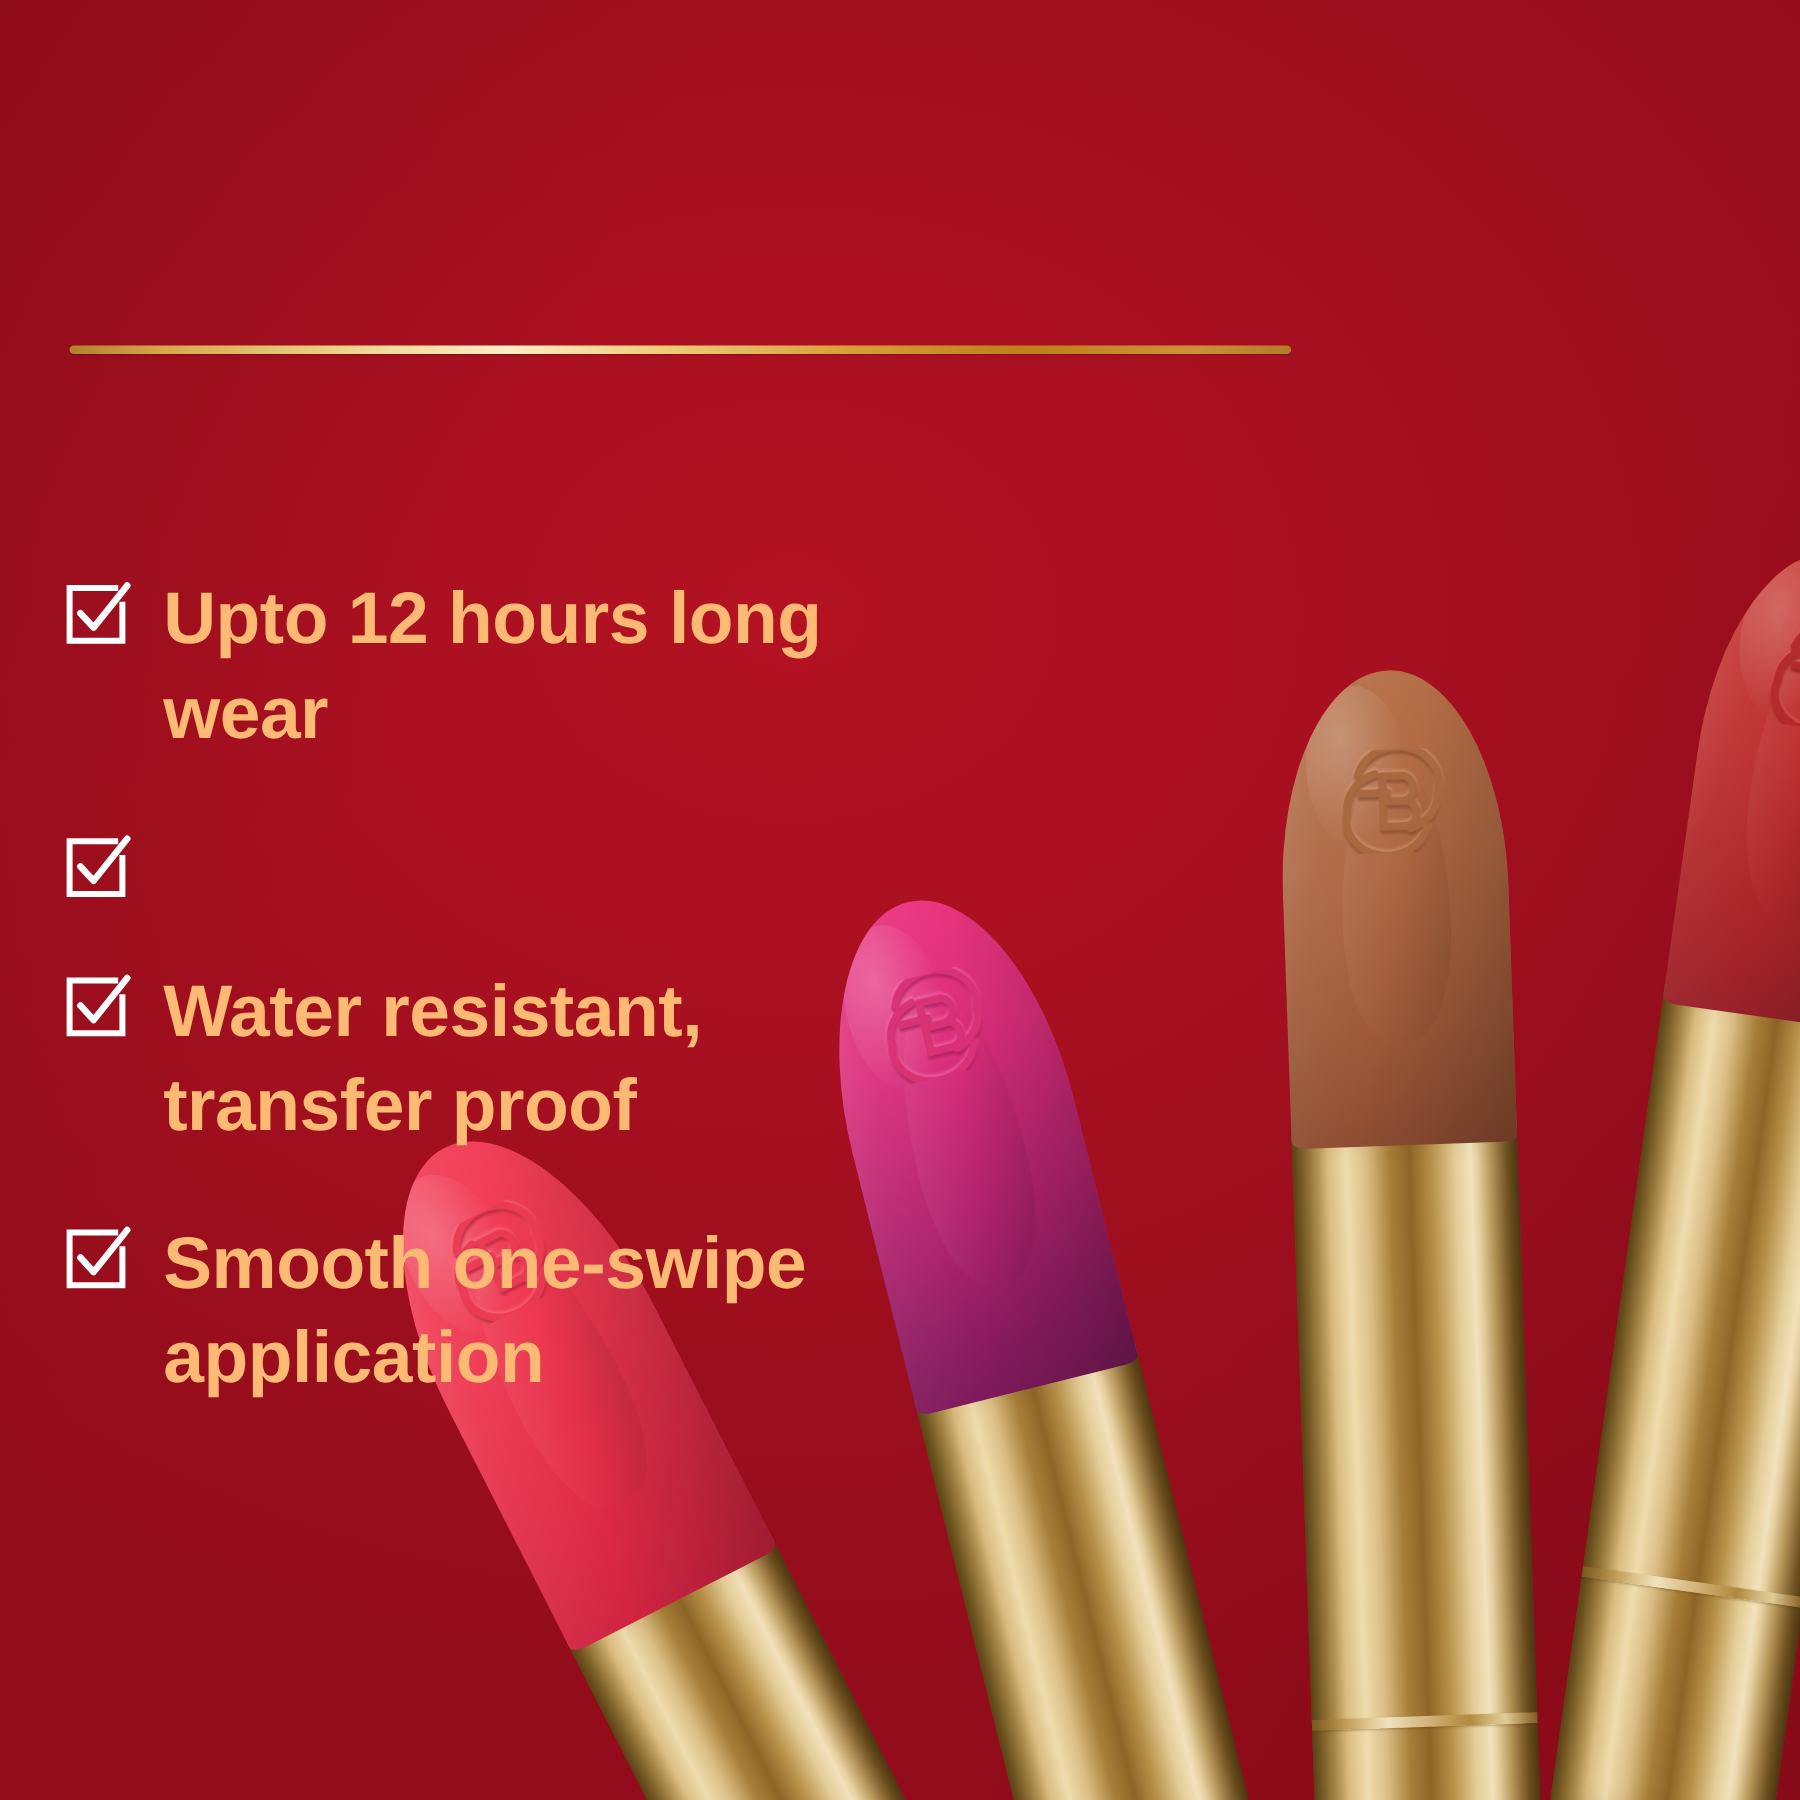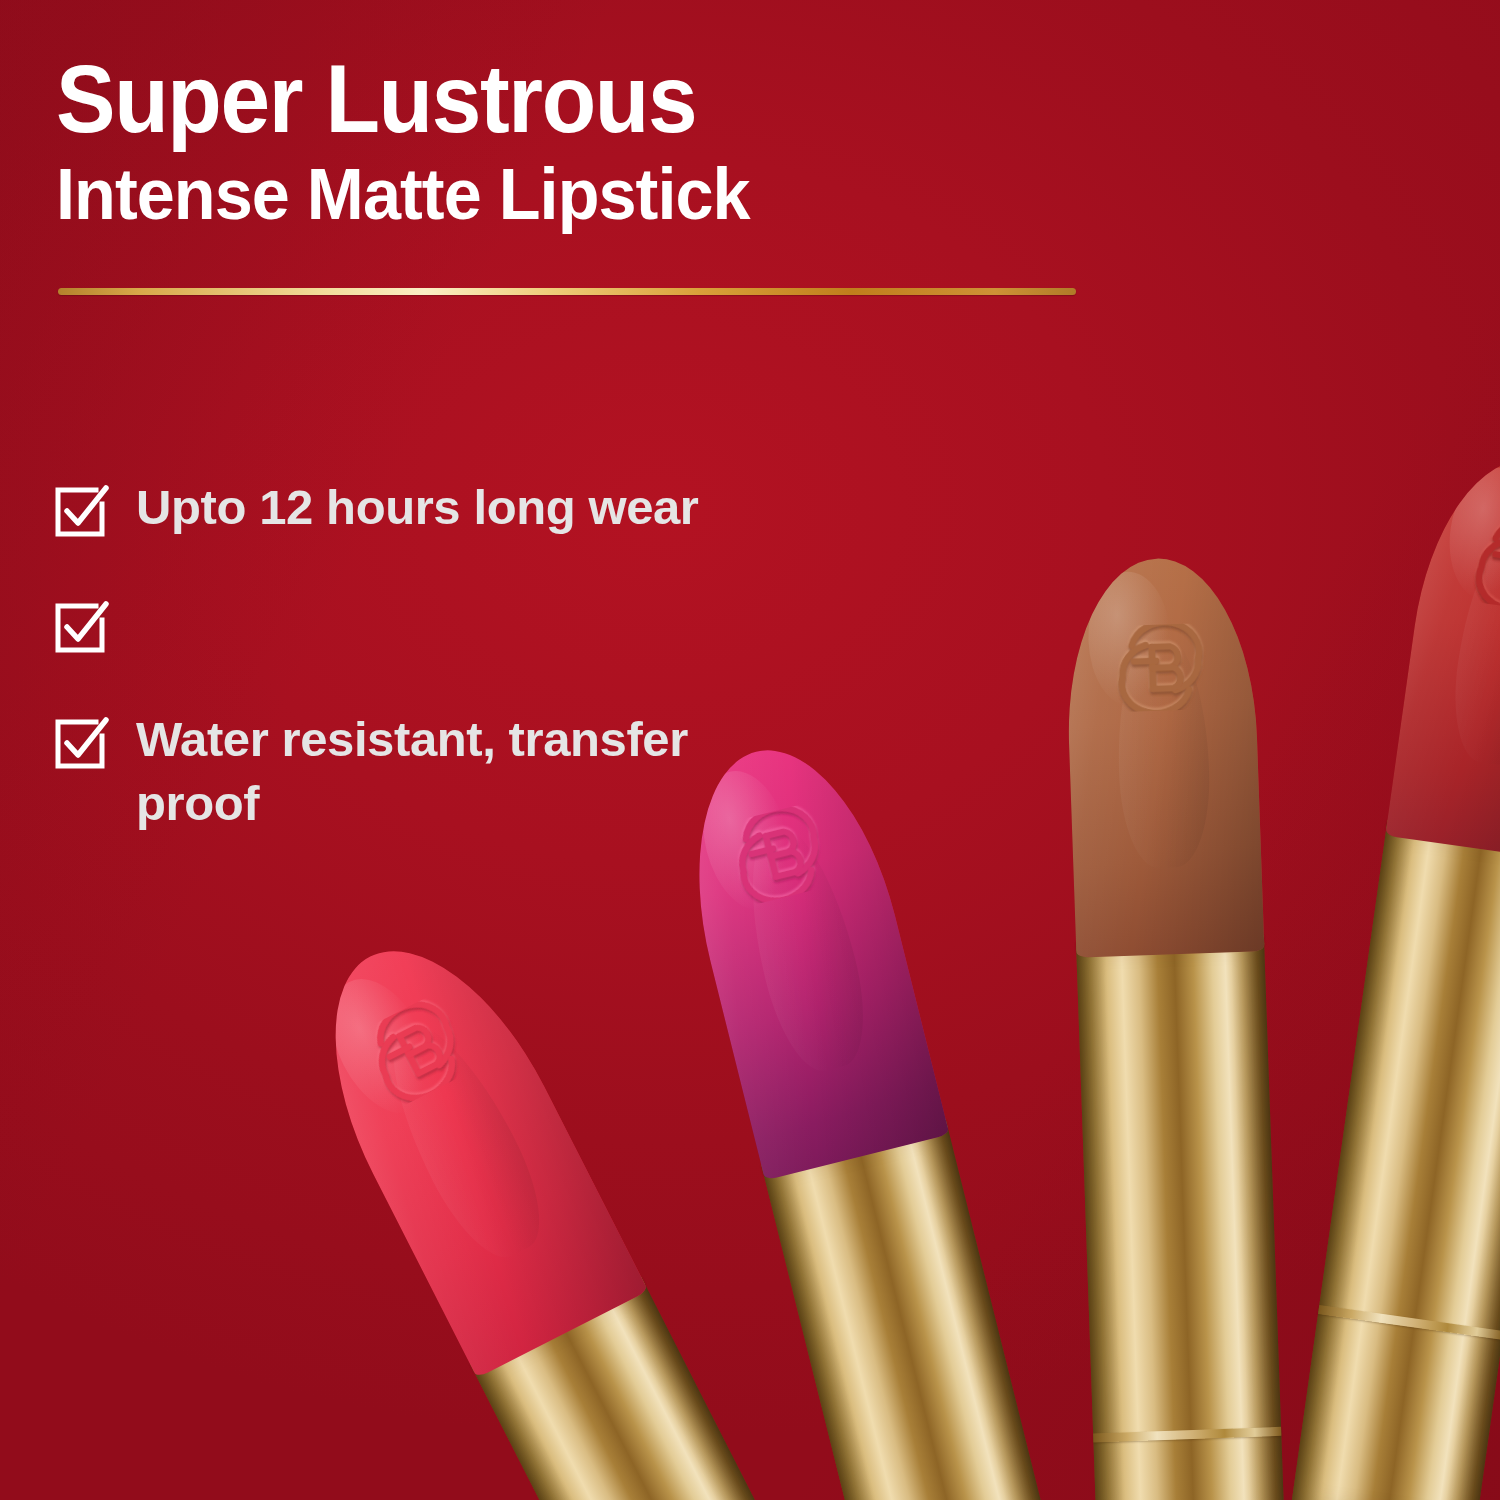--- a/index.html
+++ b/index.html
@@ -94,22 +94,22 @@
   }
   .feature:last-child { margin-bottom: 0; }
   .check-icon {
     flex: 0 0 auto;
     width: 58px;
     height: 58px;
     margin-top: 6px;
     margin-right: 26px;
   }
   .feature-text {
-    color: #e5e5e5;
-    font-size: 49px;
+    color: #fdba74;
+    font-size: 61px;
     font-weight: 700;
     line-height: 1.30;
     letter-spacing: -0.4px;
     max-width: 640px;
   }
 
   
   .lipsticks {
     position: absolute;
     left: 770px;
@@ -333,24 +333,20 @@
             <path d="M40 22 L58 22 A11 11 0 0 1 58 43 L40 43"></path>
             <path d="M40 43 L60 43 A11 11 0 0 1 60 64 L40 64"></path>
             <path d="M22 36 L44 36"></path>
           </g>
         </svg>
       </div>
     </div>
 
   </div>
 
-  <div class="headings">
-    <div class="title-1">Super Lustrous</div>
-    <div class="title-2">Intense Matte Lipstick</div>
-  </div>
   <div class="gold-rule"></div>
 
   <div class="features">
 
     <div class="feature">
       <svg class="check-icon" viewBox="0 0 58 58">
         <path d="M50 22 L50 52 L6 52 L6 8 L44 8" fill="none" stroke="#FFFFFF" stroke-width="5" stroke-linecap="square" stroke-linejoin="miter"></path>
         <path d="M15 29 L26 41 L54 6" fill="none" stroke="#FFFFFF" stroke-width="5.5" stroke-linecap="round" stroke-linejoin="round"></path>
       </svg>
       <div class="feature-text">Upto 12 hours long wear</div>
@@ -364,16 +360,23 @@
     </div>
 
     <div class="feature">
       <svg class="check-icon" viewBox="0 0 58 58">
         <path d="M50 22 L50 52 L6 52 L6 8 L44 8" fill="none" stroke="#FFFFFF" stroke-width="5" stroke-linecap="square" stroke-linejoin="miter"></path>
         <path d="M15 29 L26 41 L54 6" fill="none" stroke="#FFFFFF" stroke-width="5.5" stroke-linecap="round" stroke-linejoin="round"></path>
       </svg>
       <div class="feature-text">Water resistant, transfer proof</div>
     </div>
 
+    <div class="feature">
+      <svg class="check-icon" viewBox="0 0 58 58">
+        <path d="M50 22 L50 52 L6 52 L6 8 L44 8" fill="none" stroke="#FFFFFF" stroke-width="5" stroke-linecap="square" stroke-linejoin="miter"></path>
+        <path d="M15 29 L26 41 L54 6" fill="none" stroke="#FFFFFF" stroke-width="5.5" stroke-linecap="round" stroke-linejoin="round"></path>
+      </svg>
+      <div class="feature-text">Smooth one-swipe application</div>
+    </div>
 
   </div>
 
 </div>
 
 </body></html>

